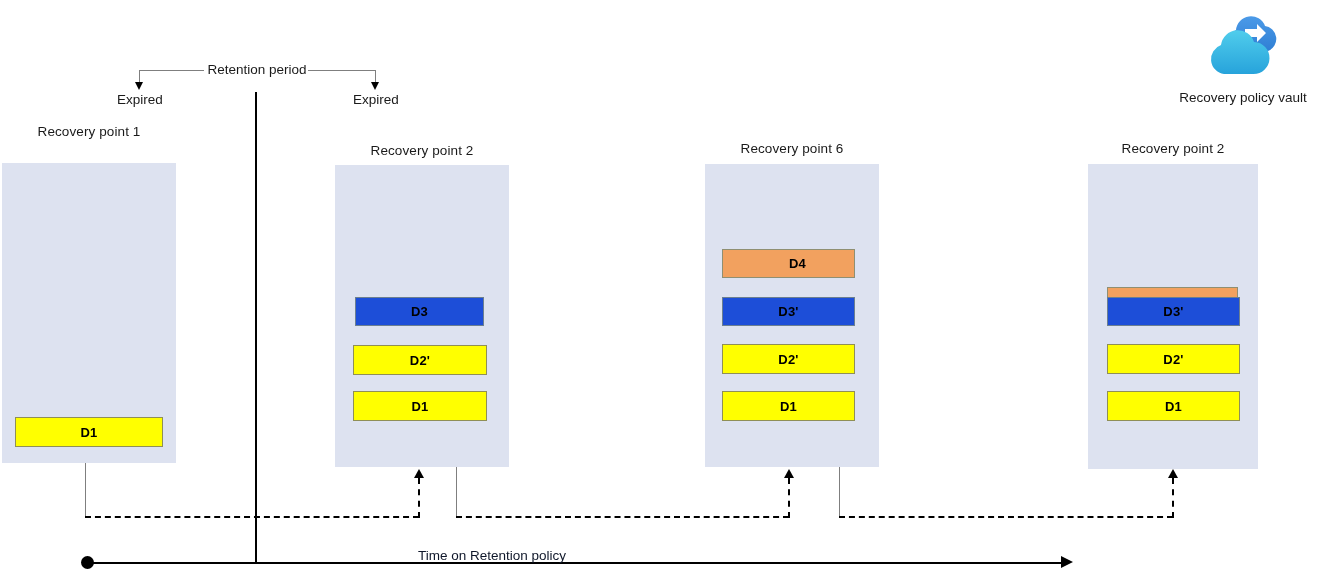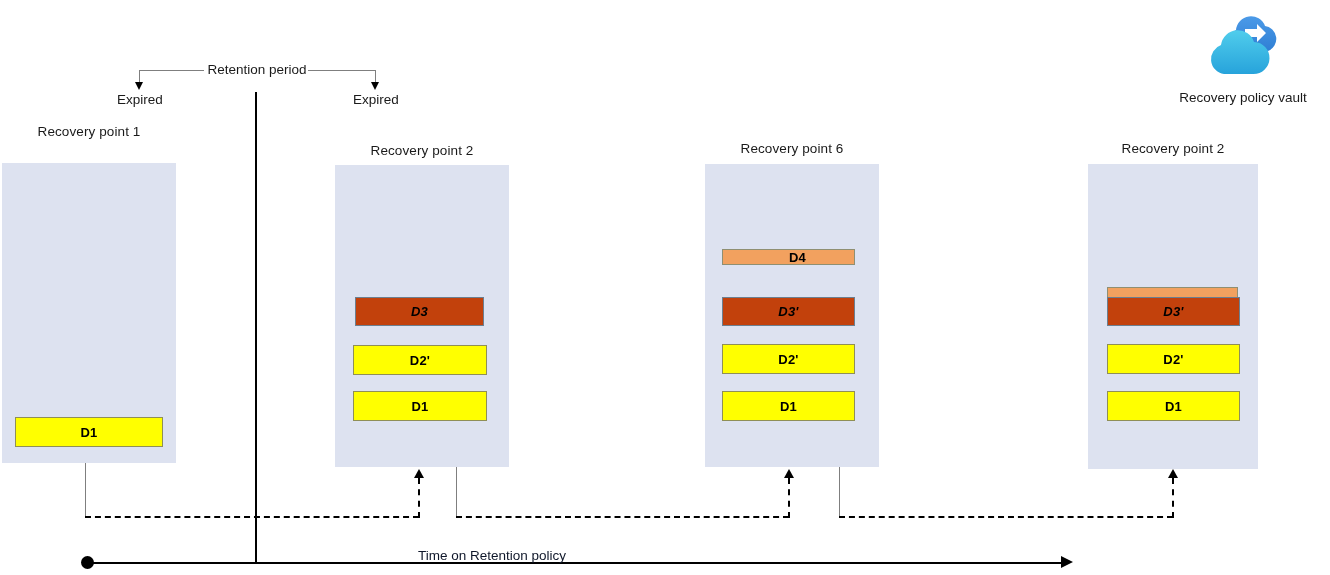--- a/index.html
+++ b/index.html
@@ -46,23 +46,22 @@
     font-size: 13px;
     font-weight: bold;
     color: #000000;
     letter-spacing: 0.2px;
   }
   .block.yellow {
     background: #ffff00;
     border: 1.3px solid #8f8f56;
   }
   .block.blue {
-    background: #c2410c;
+    background: #1d4ed8;
     border: 1.3px solid #6b7f90;
-    font-style: italic;
   }
   .block.orange {
     background: #f2a15f;
     border: 1.3px solid #8f8f72;
   }
 
   
   .vline {
     position: absolute;
     background: #000000;
@@ -204,21 +203,21 @@
   <div class="block yellow" style="left:15px; top:417px; width:148px; height:30px;">D1</div>
 
   <div class="rp-title" style="left:335px; top:143px; width:174px;">Recovery point 2</div>
   <div class="rp-panel" style="left:335px; top:165px; width:174px; height:302px;"></div>
   <div class="block blue" style="left:355px; top:297px; width:129px; height:29px;">D3</div>
   <div class="block yellow" style="left:353px; top:345px; width:134px; height:30px;">D2'</div>
   <div class="block yellow" style="left:353px; top:391px; width:134px; height:30px;">D1</div>
 
   <div class="rp-title" style="left:705px; top:141px; width:174px;">Recovery point 6</div>
   <div class="rp-panel" style="left:705px; top:164px; width:174px; height:303px;"></div>
-  <div class="block orange" style="left:722px; top:249px; width:133px; height:16px;padding-left:18px;">D4</div>
+  <div class="block orange" style="left:722px; top:249px; width:133px; height:29px;padding-left:18px;">D4</div>
   <div class="block blue" style="left:722px; top:297px; width:133px; height:29px;">D3'</div>
   <div class="block yellow" style="left:722px; top:344px; width:133px; height:30px;">D2'</div>
   <div class="block yellow" style="left:722px; top:391px; width:133px; height:30px;">D1</div>
 
   <div class="rp-title" style="left:1088px; top:141px; width:170px;">Recovery point 2</div>
   <div class="rp-panel" style="left:1088px; top:164px; width:170px; height:305px;"></div>
   <div class="block orange" style="left:1107px; top:249px; width:131px; height:29px;margin-top:38px;">D4'</div>
   <div class="block blue" style="left:1107px; top:297px; width:133px; height:29px;">D3'</div>
   <div class="block yellow" style="left:1107px; top:344px; width:133px; height:30px;">D2'</div>
   <div class="block yellow" style="left:1107px; top:391px; width:133px; height:30px;">D1</div>

